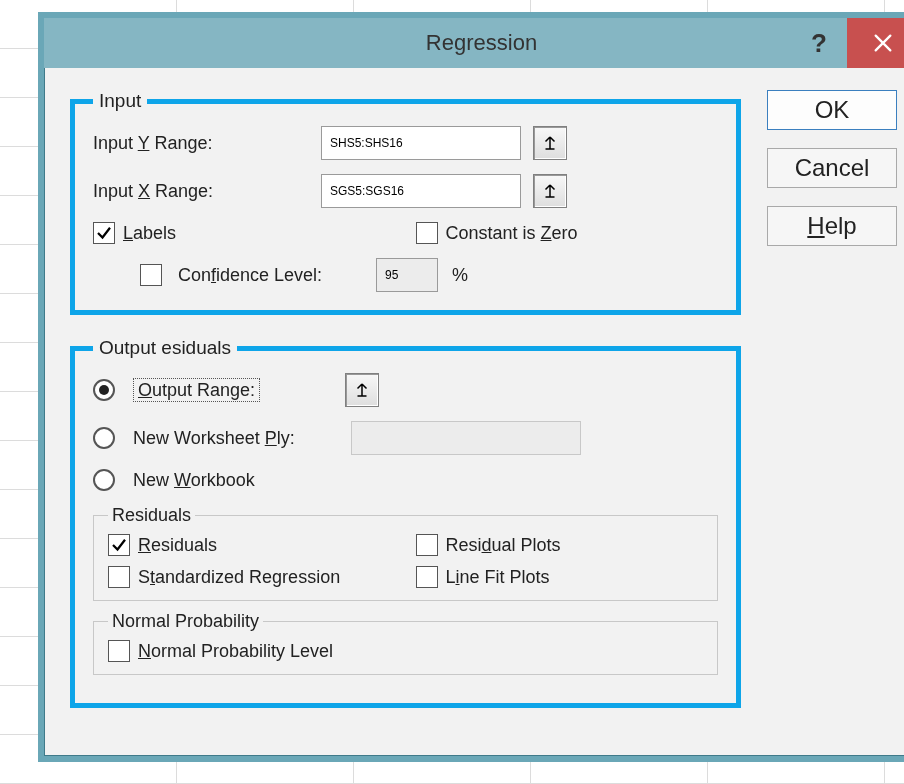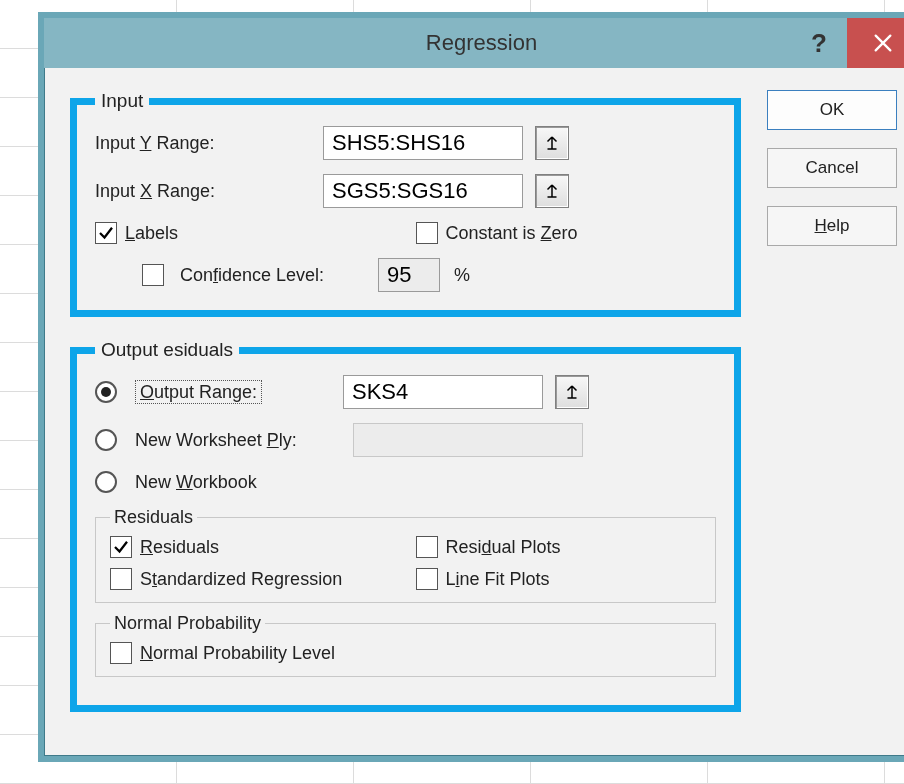--- a/index.html
+++ b/index.html
@@ -60,28 +60,28 @@
     padding: 22px 22px 22px 26px;
     gap: 26px;
   }
   .main-col { flex: 1; }
   .side-col { width: 130px; display: flex; flex-direction: column; gap: 18px; }
   .btn {
     height: 40px;
     border: 1px solid #a9a9a9;
     background: #f6f6f6;
     display: flex; align-items: center; justify-content: center;
-    font-size: 17px;
+    font-size: 24px;
     cursor: pointer;
   }
   .btn.primary { border: 1px solid #3b7fbf; background: #fdfdfd; }
   .btn .u { text-decoration: underline; }
 
   fieldset.group {
-    border: 7px solid #0ea5e9;
+    border: 5px solid #0ea5e9;
     padding: 14px 18px 18px 18px;
     margin: 0 0 22px 0;
   }
   fieldset.group > legend {
     padding: 0 6px;
     font-size: 19px;
   }
   fieldset.inner {
     border: 1px solid #c8c8c8;
     padding: 8px 14px 12px 14px;
@@ -97,21 +97,21 @@
   }
   .row:last-child { margin-bottom: 0; margin-left: 47px; }
   .label { min-width: 220px; }
   .label .u, label .u { text-decoration: underline; }
 
   .textbox {
     height: 34px;
     width: 200px;
     border: 1px solid #9a9a9a;
     background: #fff;
-    font-size: 22px;
+    font-size: 12px;
     padding: 2px 8px;
   }
   .textbox.small { width: 62px; background: #ececec; }
   .textbox.wide { width: 230px; background: #ececec; border: 1px solid #c8c8c8; }
   .range-btn {
     height: 34px; width: 34px;
     border: 1px solid #808080;
     background: linear-gradient(#f8f8f8, #dedede);
     display: flex; align-items: center; justify-content: center;
     cursor: pointer;
@@ -244,21 +244,20 @@
       </fieldset>
 
       <fieldset class="group">
         <legend>Output esiduals</legend>
 
         <div class="row">
           <span class="radio selected"></span>
           <label style="min-width:200px">
             <span class="dotted-focus"><span class="u">O</span><span>utput Range:</span></span>
           </label>
-          <input class="textbox" value="SKS4" style="">
           <div class="range-btn">
             <svg viewBox="0 0 24 24">
               <path d="M12 4 L12 20 M12 4 L6 10 M12 4 L18 10 M6 20 L18 20" stroke="#000" stroke-width="2" fill="none"></path>
             </svg>
           </div>
         </div>
 
         <div class="row">
           <span class="radio"></span>
           <label style="min-width:210px">

